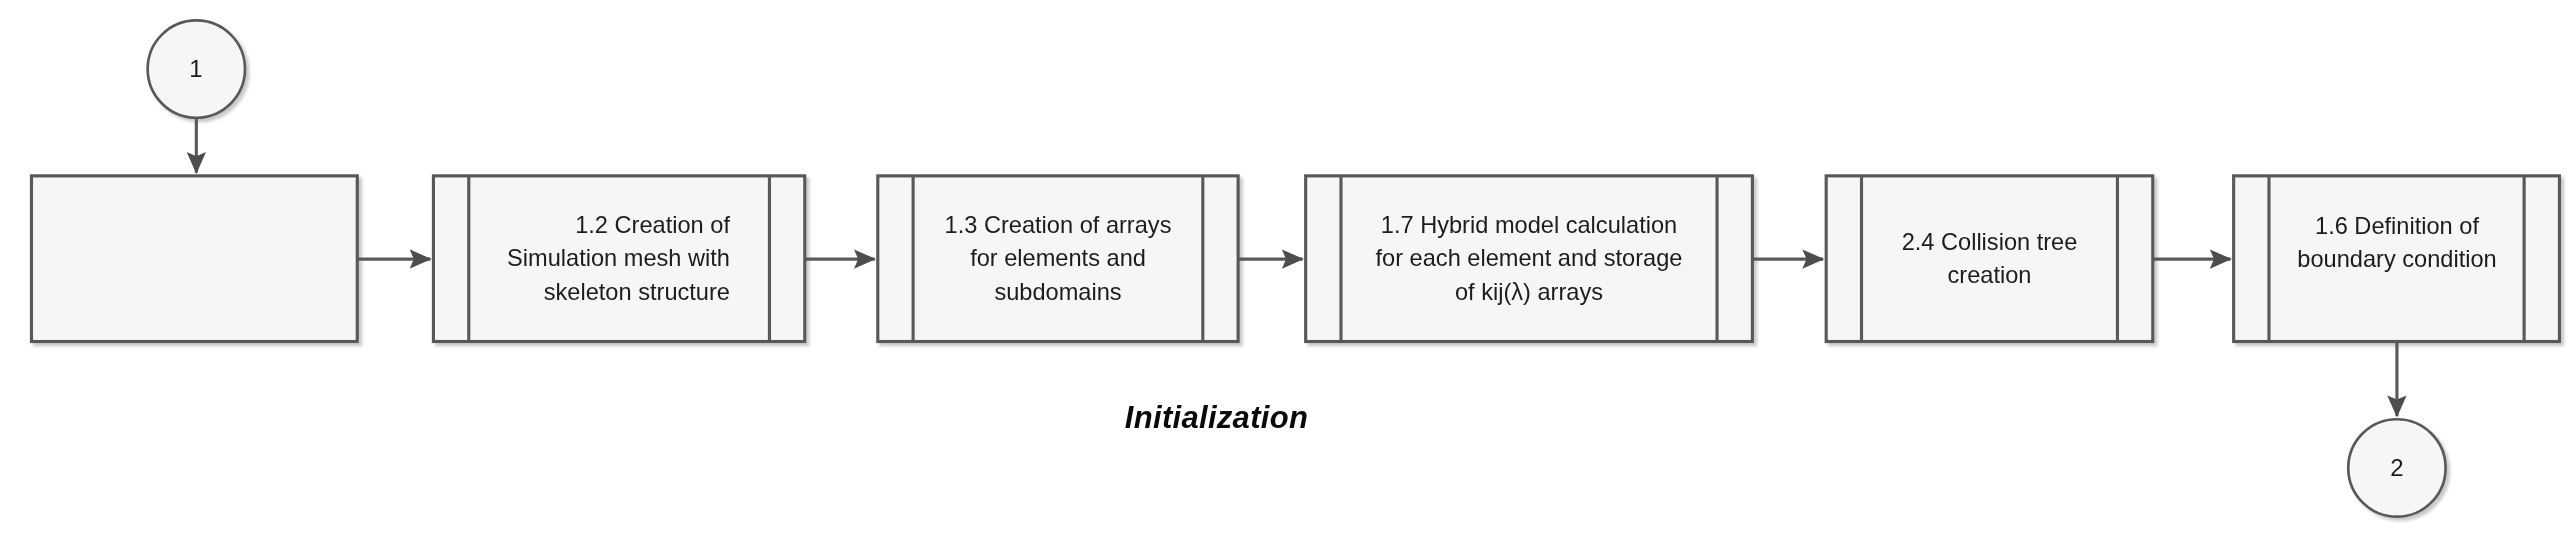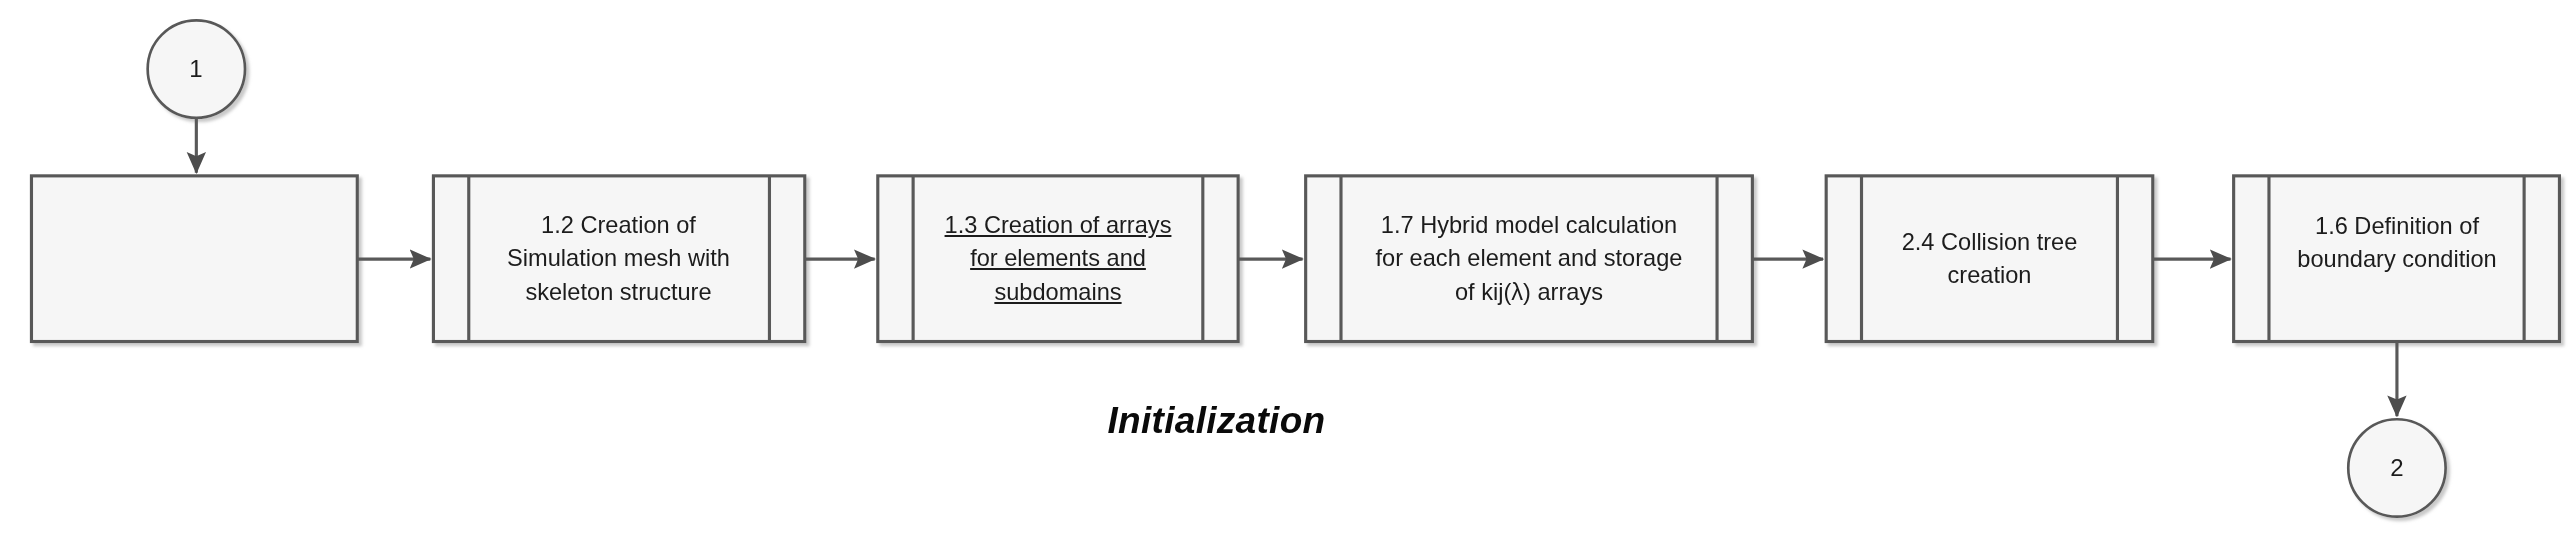--- a/index.html
+++ b/index.html
@@ -48,21 +48,21 @@
     color: #1c1c1c;
     pointer-events: none;
   }
   #phase-caption {
     position: absolute;
     left: 1044px;
     top: 400px;
     width: 345px;
     text-align: center;
     font-family: "Liberation Sans", sans-serif;
-    font-size: 37px;
+    font-size: 31px;
     font-weight: bold;
     font-style: italic;
     color: #0a0a0a;
     letter-spacing: 0.3px;
   }
 </style>
 </head>
 <body>
 
 <div id="canvas">
@@ -138,25 +138,25 @@
       <line x1="2742" y1="330" x2="2841" y2="330" stroke="#595959" stroke-width="4" marker-end="url(#arrowhead)"></line>
     </g>
     <g>
       <line x1="3053" y1="435" x2="3053" y2="530" stroke="#595959" stroke-width="4" marker-end="url(#arrowhead)"></line>
     </g>
   </svg>
 
   <div class="conn-label" style="left:149px; top:22px; width:94px; height:94px;">1</div>
 
 
-  <div class="node-label" style="left:473px; top:176px; width:291px; height:166px;">1.2 Creation of
+  <div class="node-label" style="left:473px; top:176px; width:291px; height:166px;text-align:right;">1.2 Creation of
 Simulation mesh with
 skeleton structure</div>
 
-  <div class="node-label" style="left:918px; top:176px; width:280px; height:166px;text-decoration:underline;">1.3 Creation of arrays
+  <div class="node-label" style="left:918px; top:176px; width:280px; height:166px;">1.3 Creation of arrays
 for elements and
 subdomains</div>
 
   <div class="node-label" style="left:1344px; top:176px; width:370px; height:166px;">1.7 Hybrid model calculation
 for each element and storage
 of kij(λ) arrays</div>
 
   <div class="node-label" style="left:1866px; top:176px; width:247px; height:166px;">2.4 Collision tree
 creation</div>
 

